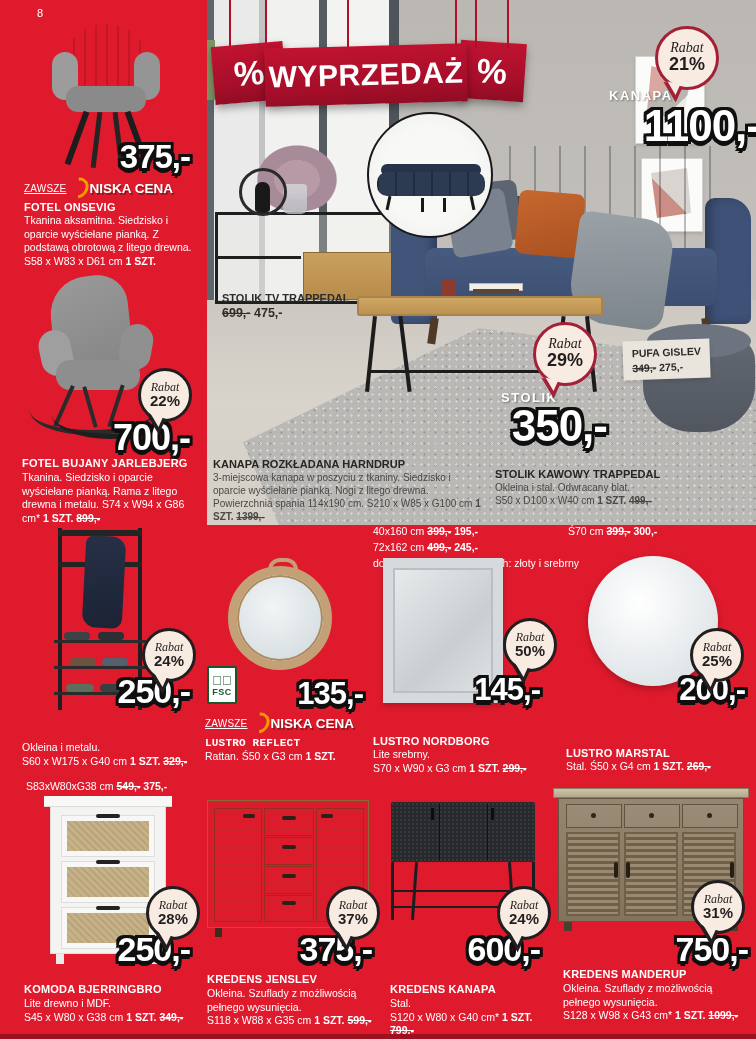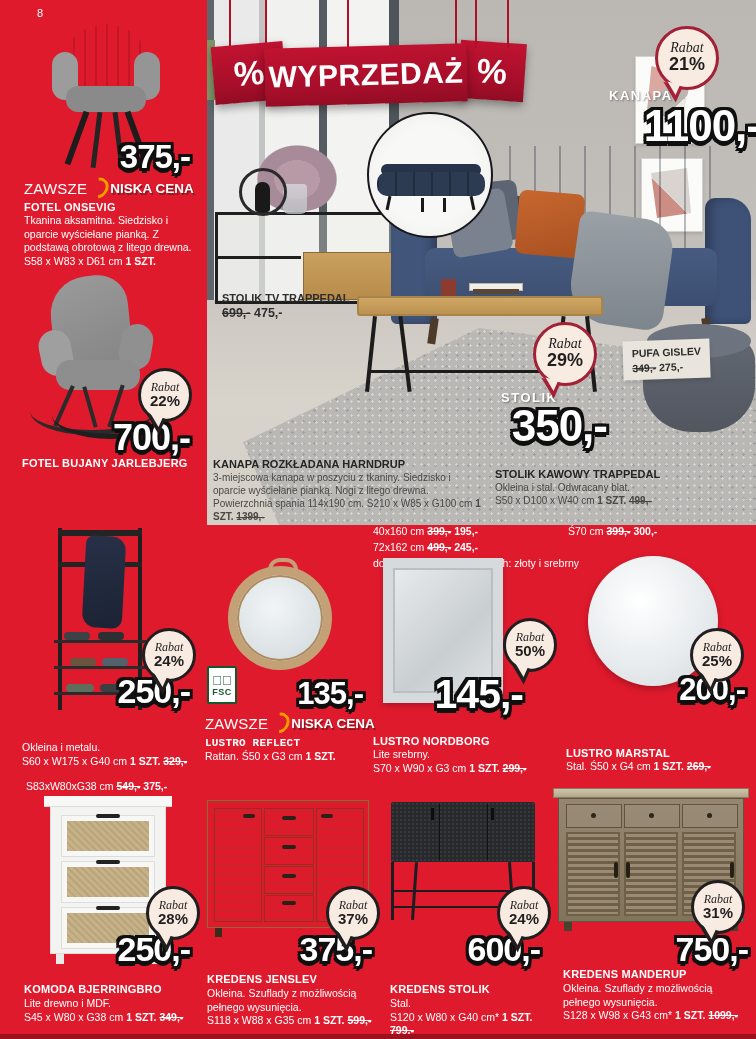--- a/index.html
+++ b/index.html
@@ -28,21 +28,21 @@
   .rabat::before{content:"";position:absolute;bottom:-7px;left:8px;width:0;height:0;z-index:2;
      border-left:11px solid transparent;border-right:2px solid transparent;border-top:11px solid #f8ece2;
      transform:rotate(14deg);}
   .rabat.red{border-color:#a32036;}
   .rabat.red::after{border-top-color:#a32036;}
   .rabat.big{width:64px;height:64px;}
   .rabat.big .rw{font-size:14px;}
   .rabat.big .rp{font-size:18px;}
   
   .znc{position:absolute;display:flex;align-items:center;color:#fff;}
-  .znc .zz{font-size:15px;letter-spacing:.2px;}
+  .znc .zz{font-size:10px;letter-spacing:.2px;text-decoration:underline;}
   .znc .arc{width:13px;height:16px;border-radius:50%;border:3px solid transparent;
             border-top-color:#f59b00;border-right-color:#f59b00;transform:rotate(40deg);margin:0 1px 0 2px;}
   .znc .nn{font-weight:bold;font-size:13.5px;margin-left:1px;text-shadow:1.5px 1.5px 0 rgba(70,20,20,.55);}
   
   .photo{position:absolute;left:207px;top:0;width:549px;height:525px;overflow:hidden;
          background:linear-gradient(180deg,#bbb8b4 0%,#c3c0bc 52%,#c8c5c0 60%);}
   .ribbon{position:absolute;display:flex;align-items:center;justify-content:center;color:#fff;font-weight:bold;
           background:linear-gradient(178deg,#c11331 0%,#a50e29 70%,#8f0c23 100%);
           box-shadow:0 4px 9px rgba(0,0,0,.35);z-index:9;}
   .string{position:absolute;top:0;width:2px;background:#ae1028;z-index:9;}
@@ -232,20 +232,26 @@
     <div class="abs" style="left:96px;top:108px;width:4px;height:44px;background:#2b2b2b;transform:rotate(18deg);"></div>
     <div class="abs" style="left:12px;top:128px;width:124px;height:26px;border-bottom:5px solid #2a2a2a;border-radius:0 0 60px 60px/0 0 24px 24px;"></div>
     <div class="abs" style="left:34px;top:132px;width:118px;height:26px;border-bottom:5px solid #1f1f1f;border-radius:0 0 60px 60px/0 0 24px 24px;"></div>
   </div>
   <div class="rabat" style="left:138px;top:368px;">
     <span class="rw">Rabat</span>
     <span class="rp">22%</span>
   </div>
   <div class="price" style="left:75px;top:420px;width:115px;font-size:36px;">700,-</div>
   <div class="pname" style="left:22px;top:457px;width:175px;">FOTEL BUJANY JARLEBJERG</div>
+  <div class="pdesc" style="left:22px;top:471px;width:175px;">
+    <span>Tkanina. Siedzisko i oparcie wyściełane pianką. Rama z litego drewna i metalu.</span>
+    <span>S74 x W94 x G86 cm*</span>
+    <b>1 SZT.</b>
+    <b class="strike">899,-</b>
+  </div>
 
   <div class="abs" style="left:50px;top:528px;width:100px;height:190px;">
     <div class="abs" style="left:8px;top:0;width:4px;height:182px;background:#1f1f1f;"></div>
     <div class="abs" style="left:88px;top:0;width:4px;height:182px;background:#1f1f1f;"></div>
     <div class="abs" style="left:8px;top:2px;width:84px;height:6px;background:#242424;"></div>
     <div class="abs" style="left:8px;top:34px;width:84px;height:5px;background:#242424;"></div>
     <div class="abs" style="left:34px;top:8px;width:40px;height:92px;background:linear-gradient(170deg,#273047,#1b2334);border-radius:8px 14px 10px 14px;transform:rotate(3deg);"></div>
     <div class="abs" style="left:4px;top:112px;width:92px;height:3px;background:#2b2b2b;"></div>
     <div class="abs" style="left:4px;top:138px;width:92px;height:3px;background:#2b2b2b;"></div>
     <div class="abs" style="left:4px;top:164px;width:92px;height:3px;background:#2b2b2b;"></div>
@@ -307,21 +313,21 @@
     <b>1 SZT.</b>
   </div>
 
   <div class="abs" style="left:383px;top:558px;width:120px;height:145px;
        background:linear-gradient(135deg,#e8ebec,#c9ced1 60%,#dfe3e4);border:10px solid #d7dadc;box-sizing:border-box;
        box-shadow:inset 0 0 0 2px #b9bfc2,0 3px 6px rgba(0,0,0,.2);"></div>
   <div class="rabat" style="left:503px;top:618px;">
     <span class="rw">Rabat</span>
     <span class="rp">50%</span>
   </div>
-  <div class="price" style="left:423px;top:674px;width:100px;font-size:41px;">145,-</div>
+  <div class="price" style="left:440px;top:674px;width:100px;font-size:31px;">145,-</div>
   <div class="pname" style="left:373px;top:735px;">LUSTRO NORDBORG</div>
   <div class="pdesc" style="left:373px;top:748px;width:170px;">
     <span class="blk">Lite srebrny.</span>
     <span>S70 x W90 x G3 cm</span>
     <b>1 SZT.</b>
     <b class="strike">299,-</b>
   </div>
 
   <div class="abs" style="left:588px;top:556px;width:130px;height:130px;border-radius:50%;
        background:radial-gradient(circle at 40% 35%,#ffffff,#e8ecee 55%,#d3d9dc);box-shadow:0 3px 7px rgba(0,0,0,.25);"></div>
@@ -412,21 +418,21 @@
     <div class="abs" style="left:26px;top:60px;width:3px;height:58px;background:#1b1d20;transform:rotate(4deg);"></div>
     <div class="abs" style="left:123px;top:60px;width:3px;height:58px;background:#1b1d20;transform:rotate(-4deg);"></div>
     <div class="abs" style="left:6px;top:88px;width:140px;height:2px;background:#1b1d20;"></div>
     <div class="abs" style="left:6px;top:104px;width:140px;height:2px;background:#1b1d20;"></div>
   </div>
   <div class="rabat" style="left:497px;top:886px;">
     <span class="rw">Rabat</span>
     <span class="rp">24%</span>
   </div>
   <div class="price" style="left:428px;top:932px;width:112px;font-size:34px;">600,-</div>
-  <div class="pname" style="left:390px;top:983px;">KREDENS STOLIK</div>
+  <div class="pname" style="left:390px;top:983px;">KREDENS KANAPA</div>
   <div class="pdesc" style="left:390px;top:997px;width:165px;">
     <span class="blk">Stal.</span>
     <span>S120 x W80 x G40 cm*</span>
     <b>1 SZT.</b>
     <b class="strike">799,-</b>
   </div>
 
   <div class="abs" style="left:556px;top:788px;width:190px;height:145px;">
     <div class="abs" style="left:-3px;top:0;width:196px;height:10px;background:linear-gradient(180deg,#cfc3aa,#b3a68b);border:1px solid #8a7c62;box-sizing:border-box;"></div>
     <div class="abs" style="left:2px;top:10px;width:186px;height:124px;background:linear-gradient(180deg,#968670,#82735c);border:1px solid #5f5440;box-sizing:border-box;"></div>

